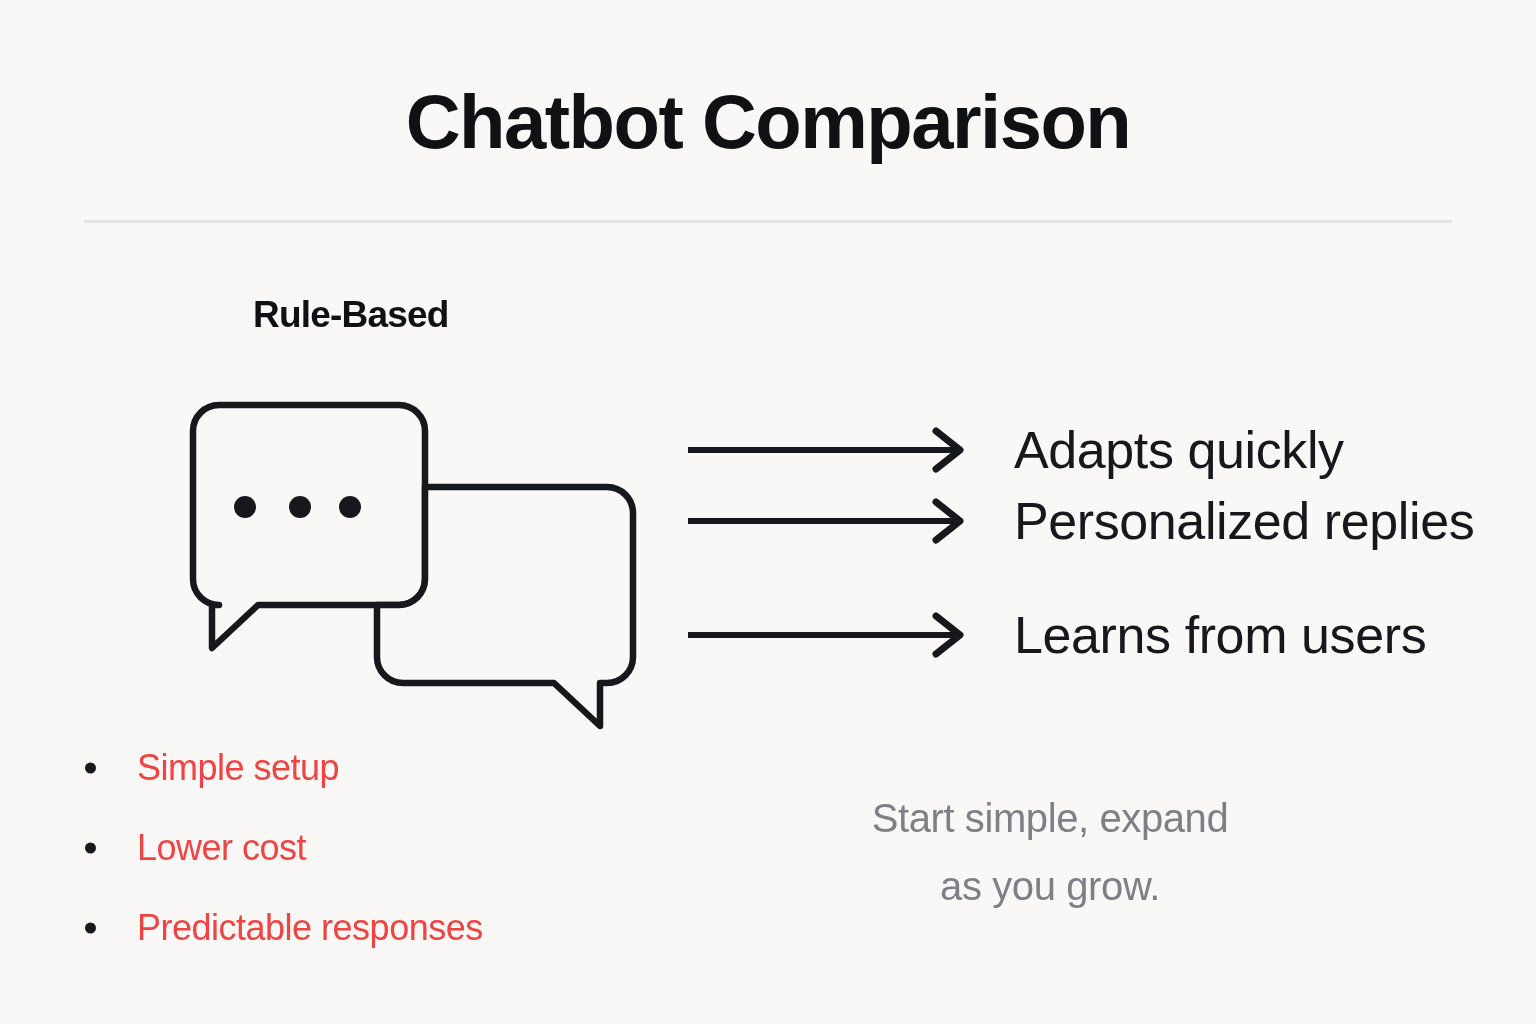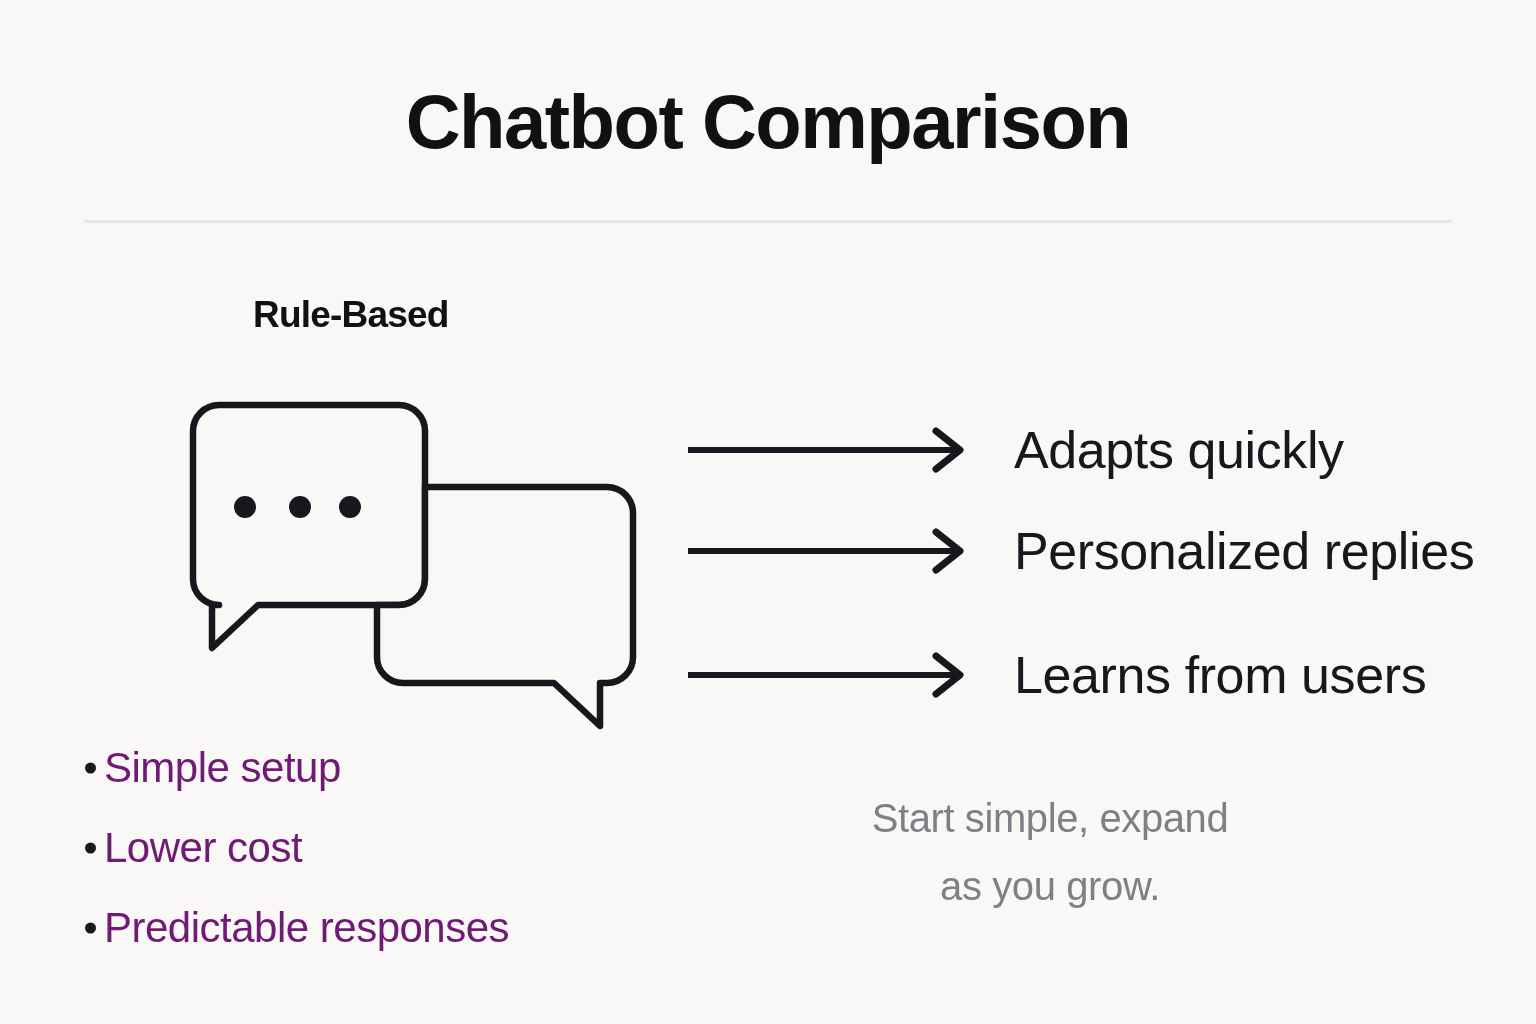--- a/index.html
+++ b/index.html
@@ -67,22 +67,22 @@
   }
 
   
   .arrow-row {
     position: absolute;
     left: 688px;
     height: 60px;
     width: 760px;
   }
   .arrow-row.r1 { top: 420px; }
-  .arrow-row.r2 { top: 521px; }
-  .arrow-row.r3 { top: 645px; text-align: center; }
+  .arrow-row.r2 { top: 491px; }
+  .arrow-row.r3 { top: 605px; text-align: center; }
 
   .arrow-svg {
     position: absolute;
     left: 0;
     top: 0;
     width: 280px;
     height: 60px;
   }
   .arrow-label {
     position: absolute;
@@ -115,25 +115,25 @@
     position: absolute;
     left: 5px;
     top: 50%;
     transform: translateY(-50%);
     width: 11px;
     height: 11px;
     border-radius: 50%;
     background: #17181d;
   }
   .bullet-text {
-    margin-left: 24px;
-    font-size: 42px;
+    margin-left: 57px;
+    font-size: 36px;
     font-weight: 400;
     letter-spacing: -0.5px;
-    color: #701a75;
+    color: #ef4444;
     white-space: nowrap;
   }
 
   
   .footnote {
     position: absolute;
     left: 800px;
     top: 784px;
     width: 500px;
     text-align: center;

